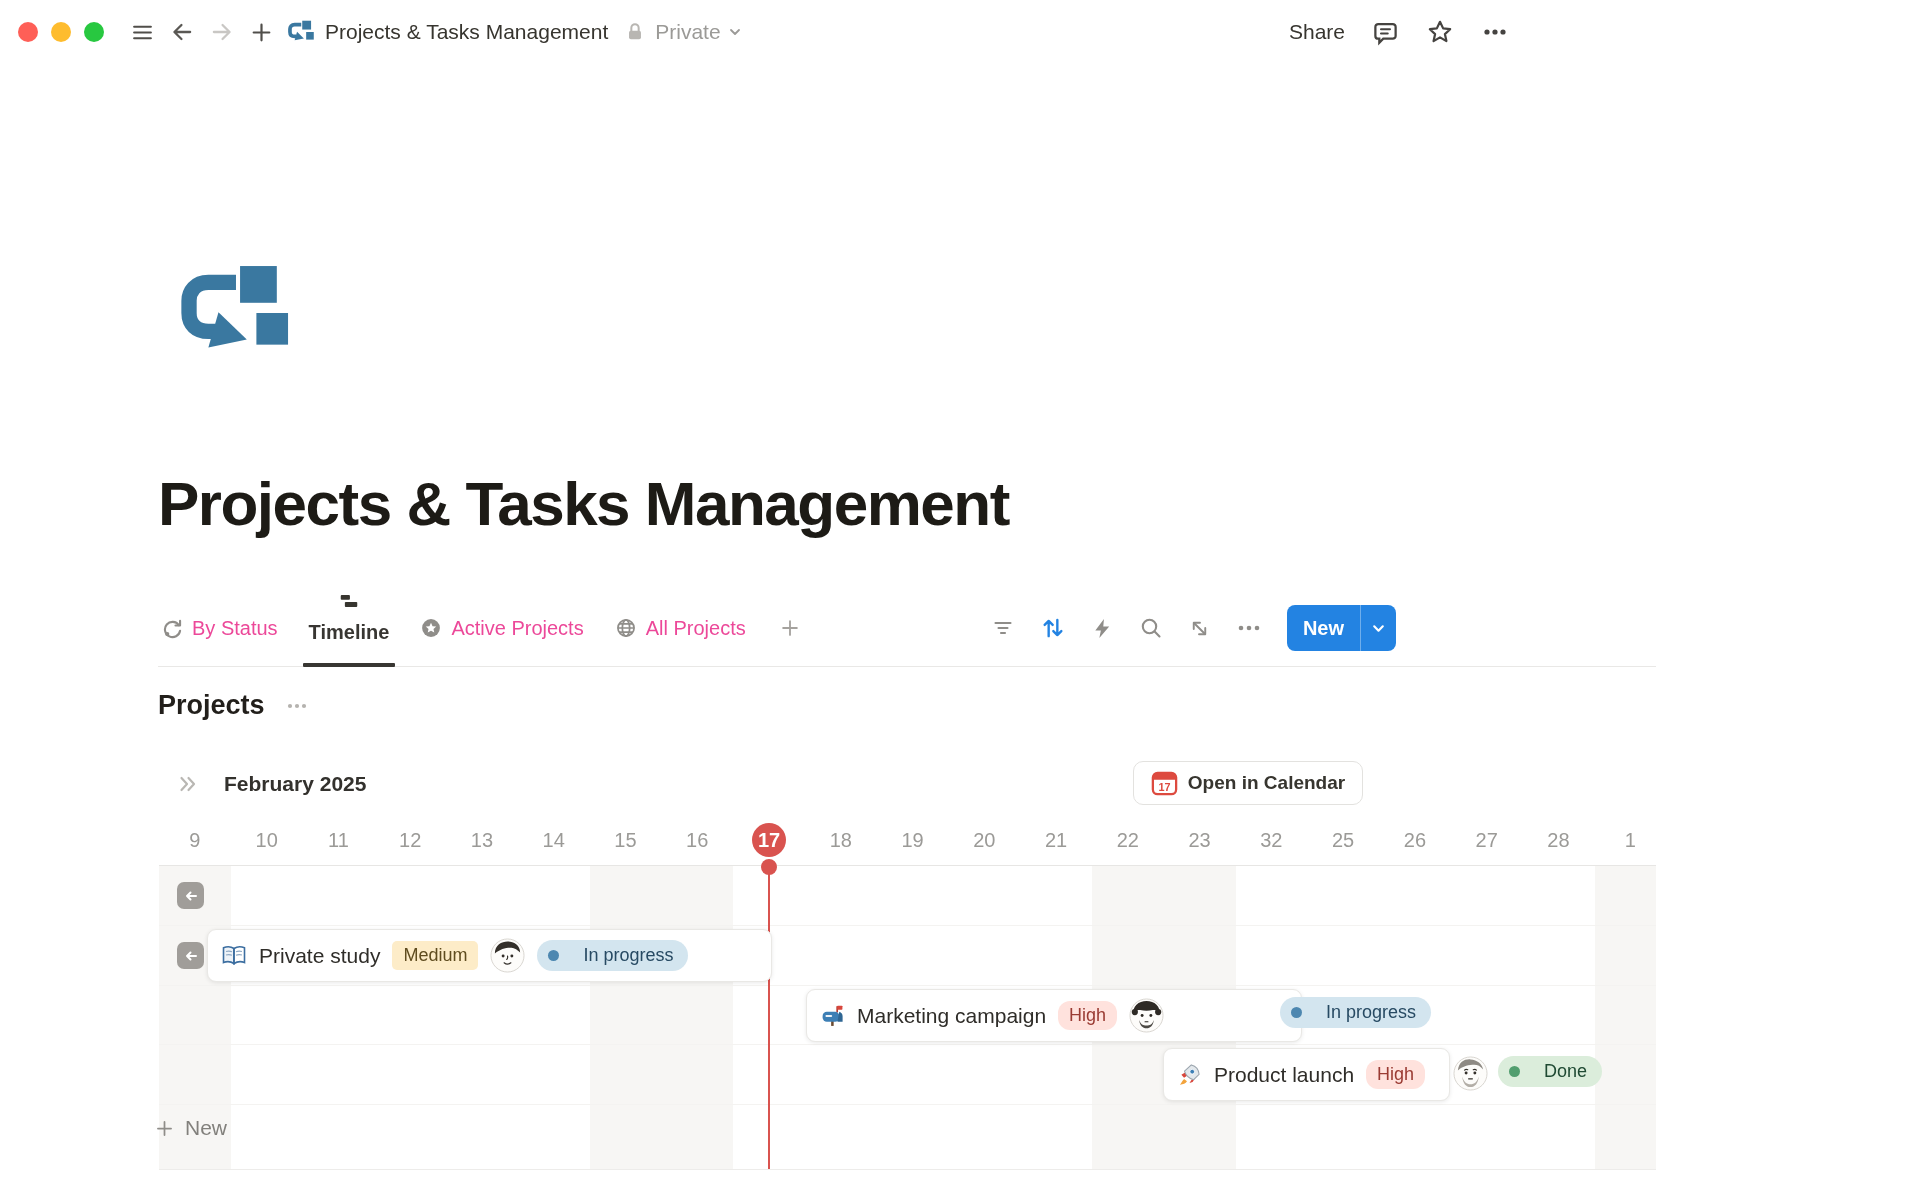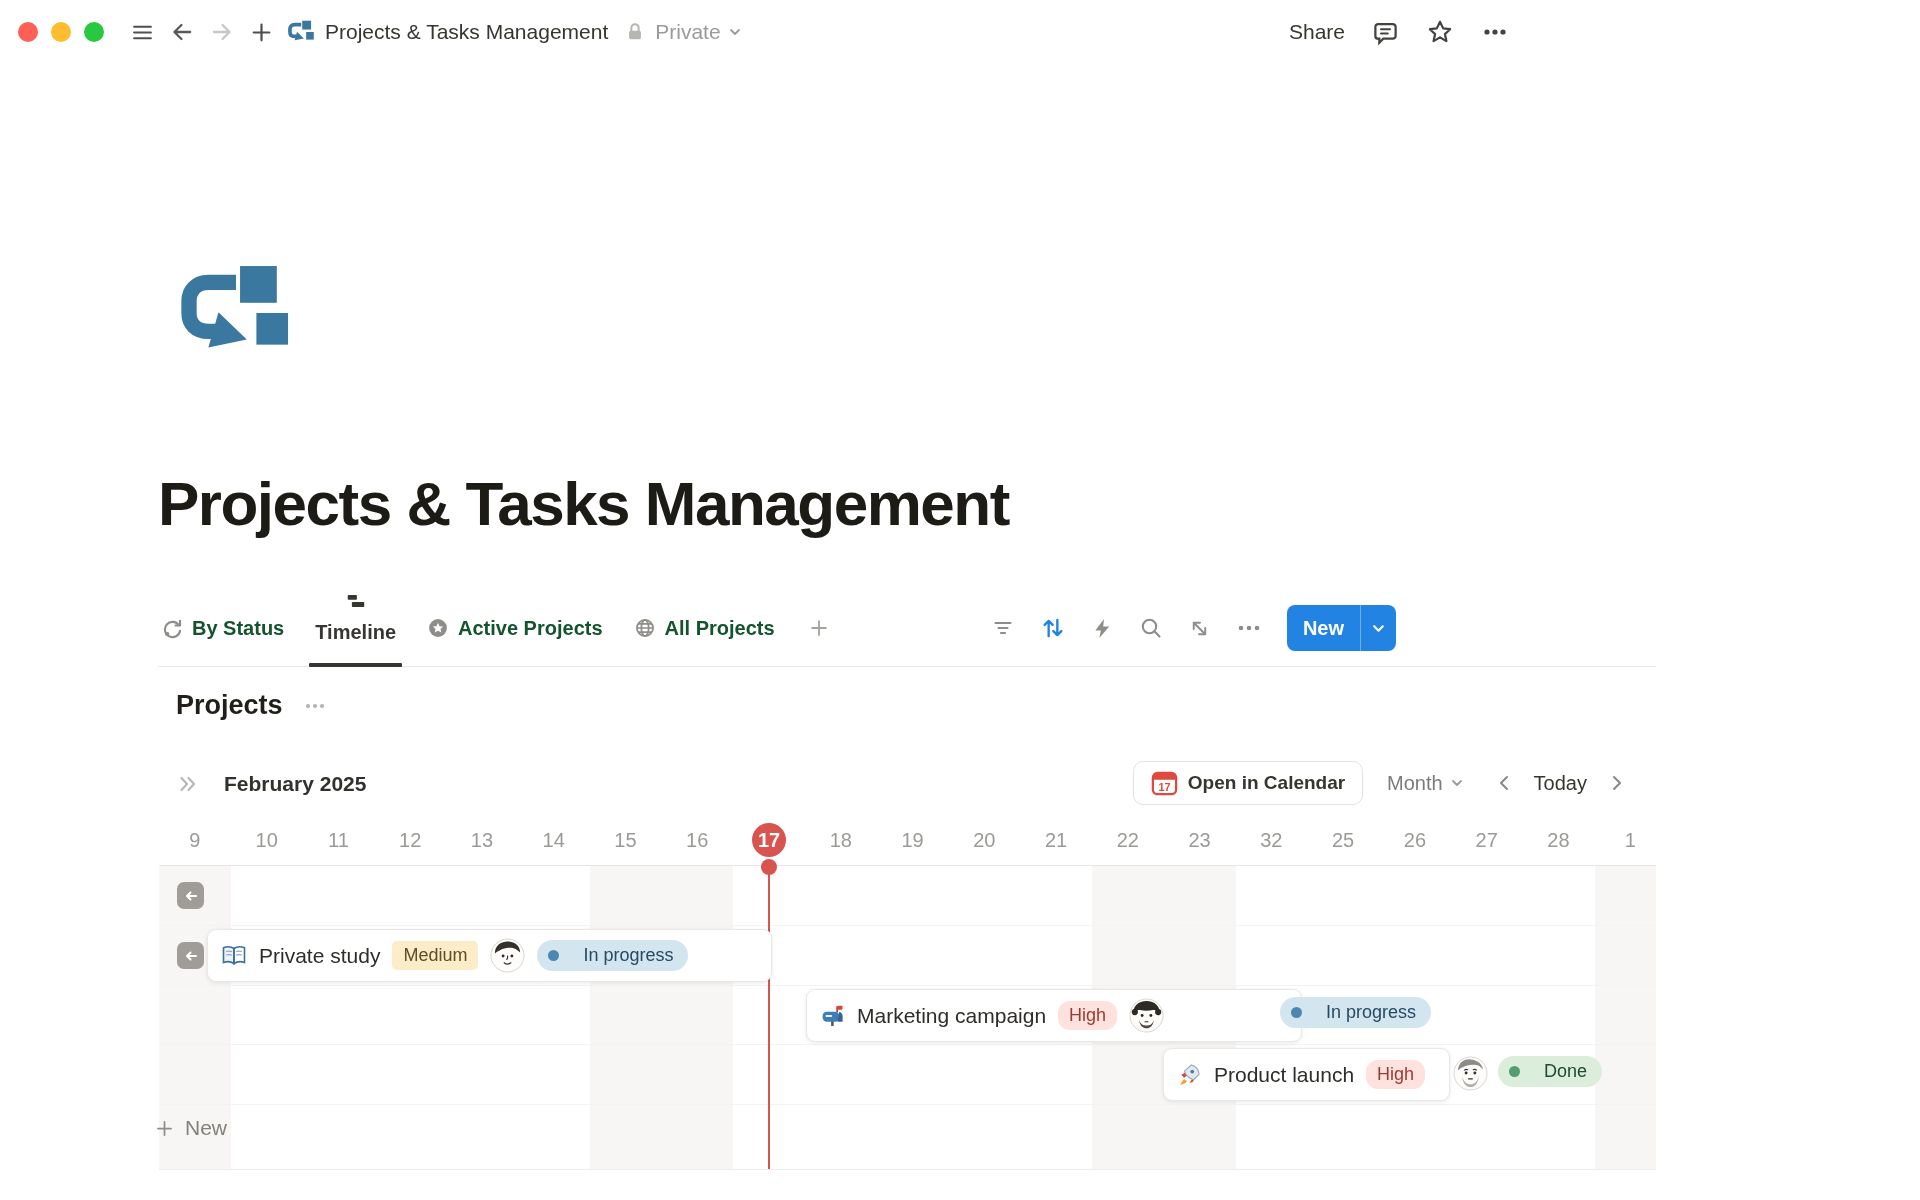--- a/index.html
+++ b/index.html
@@ -19,34 +19,34 @@
 
   
   .page-icon{position:absolute;left:178px;top:264px;width:118px;height:98px;}
   h1.page-title{position:absolute;left:158px;top:468px;margin:0;font-size:62px;font-weight:700;
                 letter-spacing:-1.5px;color:#1d1b16;white-space:nowrap;}
 
   
   .tabs-row{position:absolute;left:158px;top:590px;width:1502px;height:76px;
             border-bottom:1px solid #e9e8e6;display:flex;align-items:center;}
   .tab{position:relative;display:flex;align-items:center;gap:9px;height:100%;padding:0 3px;
-       margin-right:25px;font-size:20px;color:#14532d;white-space:nowrap;font-weight:bold;}
+       margin-right:25px;font-size:20px;color:#ec4899;white-space:nowrap;}
   .tab.active{color:#383632;font-weight:700;flex-direction:column;}
   .tab.active::after{content:"";position:absolute;left:-3px;right:-3px;bottom:-1px;height:4px;
                      background:#383632;border-radius:1px;}
   .tab-add{margin-left:2px;}
 
   .view-toolbar{position:absolute;right:260px;top:590px;height:76px;display:flex;align-items:center;gap:25px;}
   .new-btn{display:flex;align-items:stretch;height:46px;border-radius:8px;background:#2383e2;overflow:hidden;}
   .new-btn-main{display:flex;align-items:center;padding:0 16px;color:#fff;font-size:20px;font-weight:600;}
   .new-btn-sep{width:1px;background:rgba(255,255,255,.35);}
   .new-btn-chev{display:flex;align-items:center;padding:0 10px;}
 
   
-  .section-header{position:absolute;left:158px;top:690px;display:flex;align-items:center;gap:20px;margin-left:18px;}
+  .section-header{position:absolute;left:158px;top:690px;display:flex;align-items:center;gap:20px;}
   .section-title{font-size:27px;font-weight:700;color:#221f1b;}
 
   
   .month-block{position:absolute;left:176px;top:763px;height:42px;display:flex;align-items:center;gap:24px;}
   .month-title{font-size:21px;font-weight:600;color:#33312d;}
   .cal-btn{position:absolute;left:1133px;top:761px;width:230px;height:44px;border:1px solid #e3e2df;
            border-radius:10px;display:flex;align-items:center;justify-content:center;gap:10px;
            background:#fff;box-sizing:border-box;}
   .cal-btn span{font-size:19px;font-weight:600;color:#37352f;}
   .tl-controls{position:absolute;left:1387px;top:761px;height:44px;display:flex;align-items:center;}
@@ -302,39 +302,20 @@
     <span style="display:flex">
       <svg width="27" height="27" viewBox="0 0 26 26">
         <rect x="1.8" y="2.8" width="22.4" height="20.5" rx="4.5" fill="#ffffff" stroke="#dd4a3f" stroke-width="2.2"></rect>
         <path d="M6.3 2.8h13.4a4.5 4.5 0 0 1 4.5 4.5v2H1.8v-2a4.5 4.5 0 0 1 4.5-4.5z" fill="#dd4a3f"></path>
         <text x="13" y="20.2" text-anchor="middle" font-family="Liberation Sans, sans-serif" font-size="10.5" font-weight="bold" fill="#dd4a3f">17</text>
       </svg>
     </span>
     <span>Open in Calendar</span>
   </div>
 
-  <div class="tl-controls">
-    <div class="month-sel">
-      <span>Month</span>
-      <svg width="14" height="14" viewBox="0 0 14 14">
-          <path d="M3 5l4 4 4-4" stroke="#9b9a97" stroke-width="1.8" fill="none" stroke-linecap="round" stroke-linejoin="round"></path>
-        </svg>
-    </div>
-    <span class="nav-prev">
-      <svg width="16" height="18" viewBox="0 0 16 18">
-          <path d="M11 3 5 9l6 6" stroke="#8a8884" stroke-width="2" fill="none" stroke-linecap="round" stroke-linejoin="round"></path>
-        </svg>
-    </span>
-    <span class="today-lbl">Today</span>
-    <span>
-      <svg width="16" height="18" viewBox="0 0 16 18">
-          <path d="M5 3l6 6-6 6" stroke="#8a8884" stroke-width="2" fill="none" stroke-linecap="round" stroke-linejoin="round"></path>
-        </svg>
-    </span>
-  </div>
 
   <div class="dates-row">
     <span class="day">
         <span>9</span>
       </span>
     <span class="day">
         <span>10</span>
       </span>
     <span class="day">
         <span>11</span>

